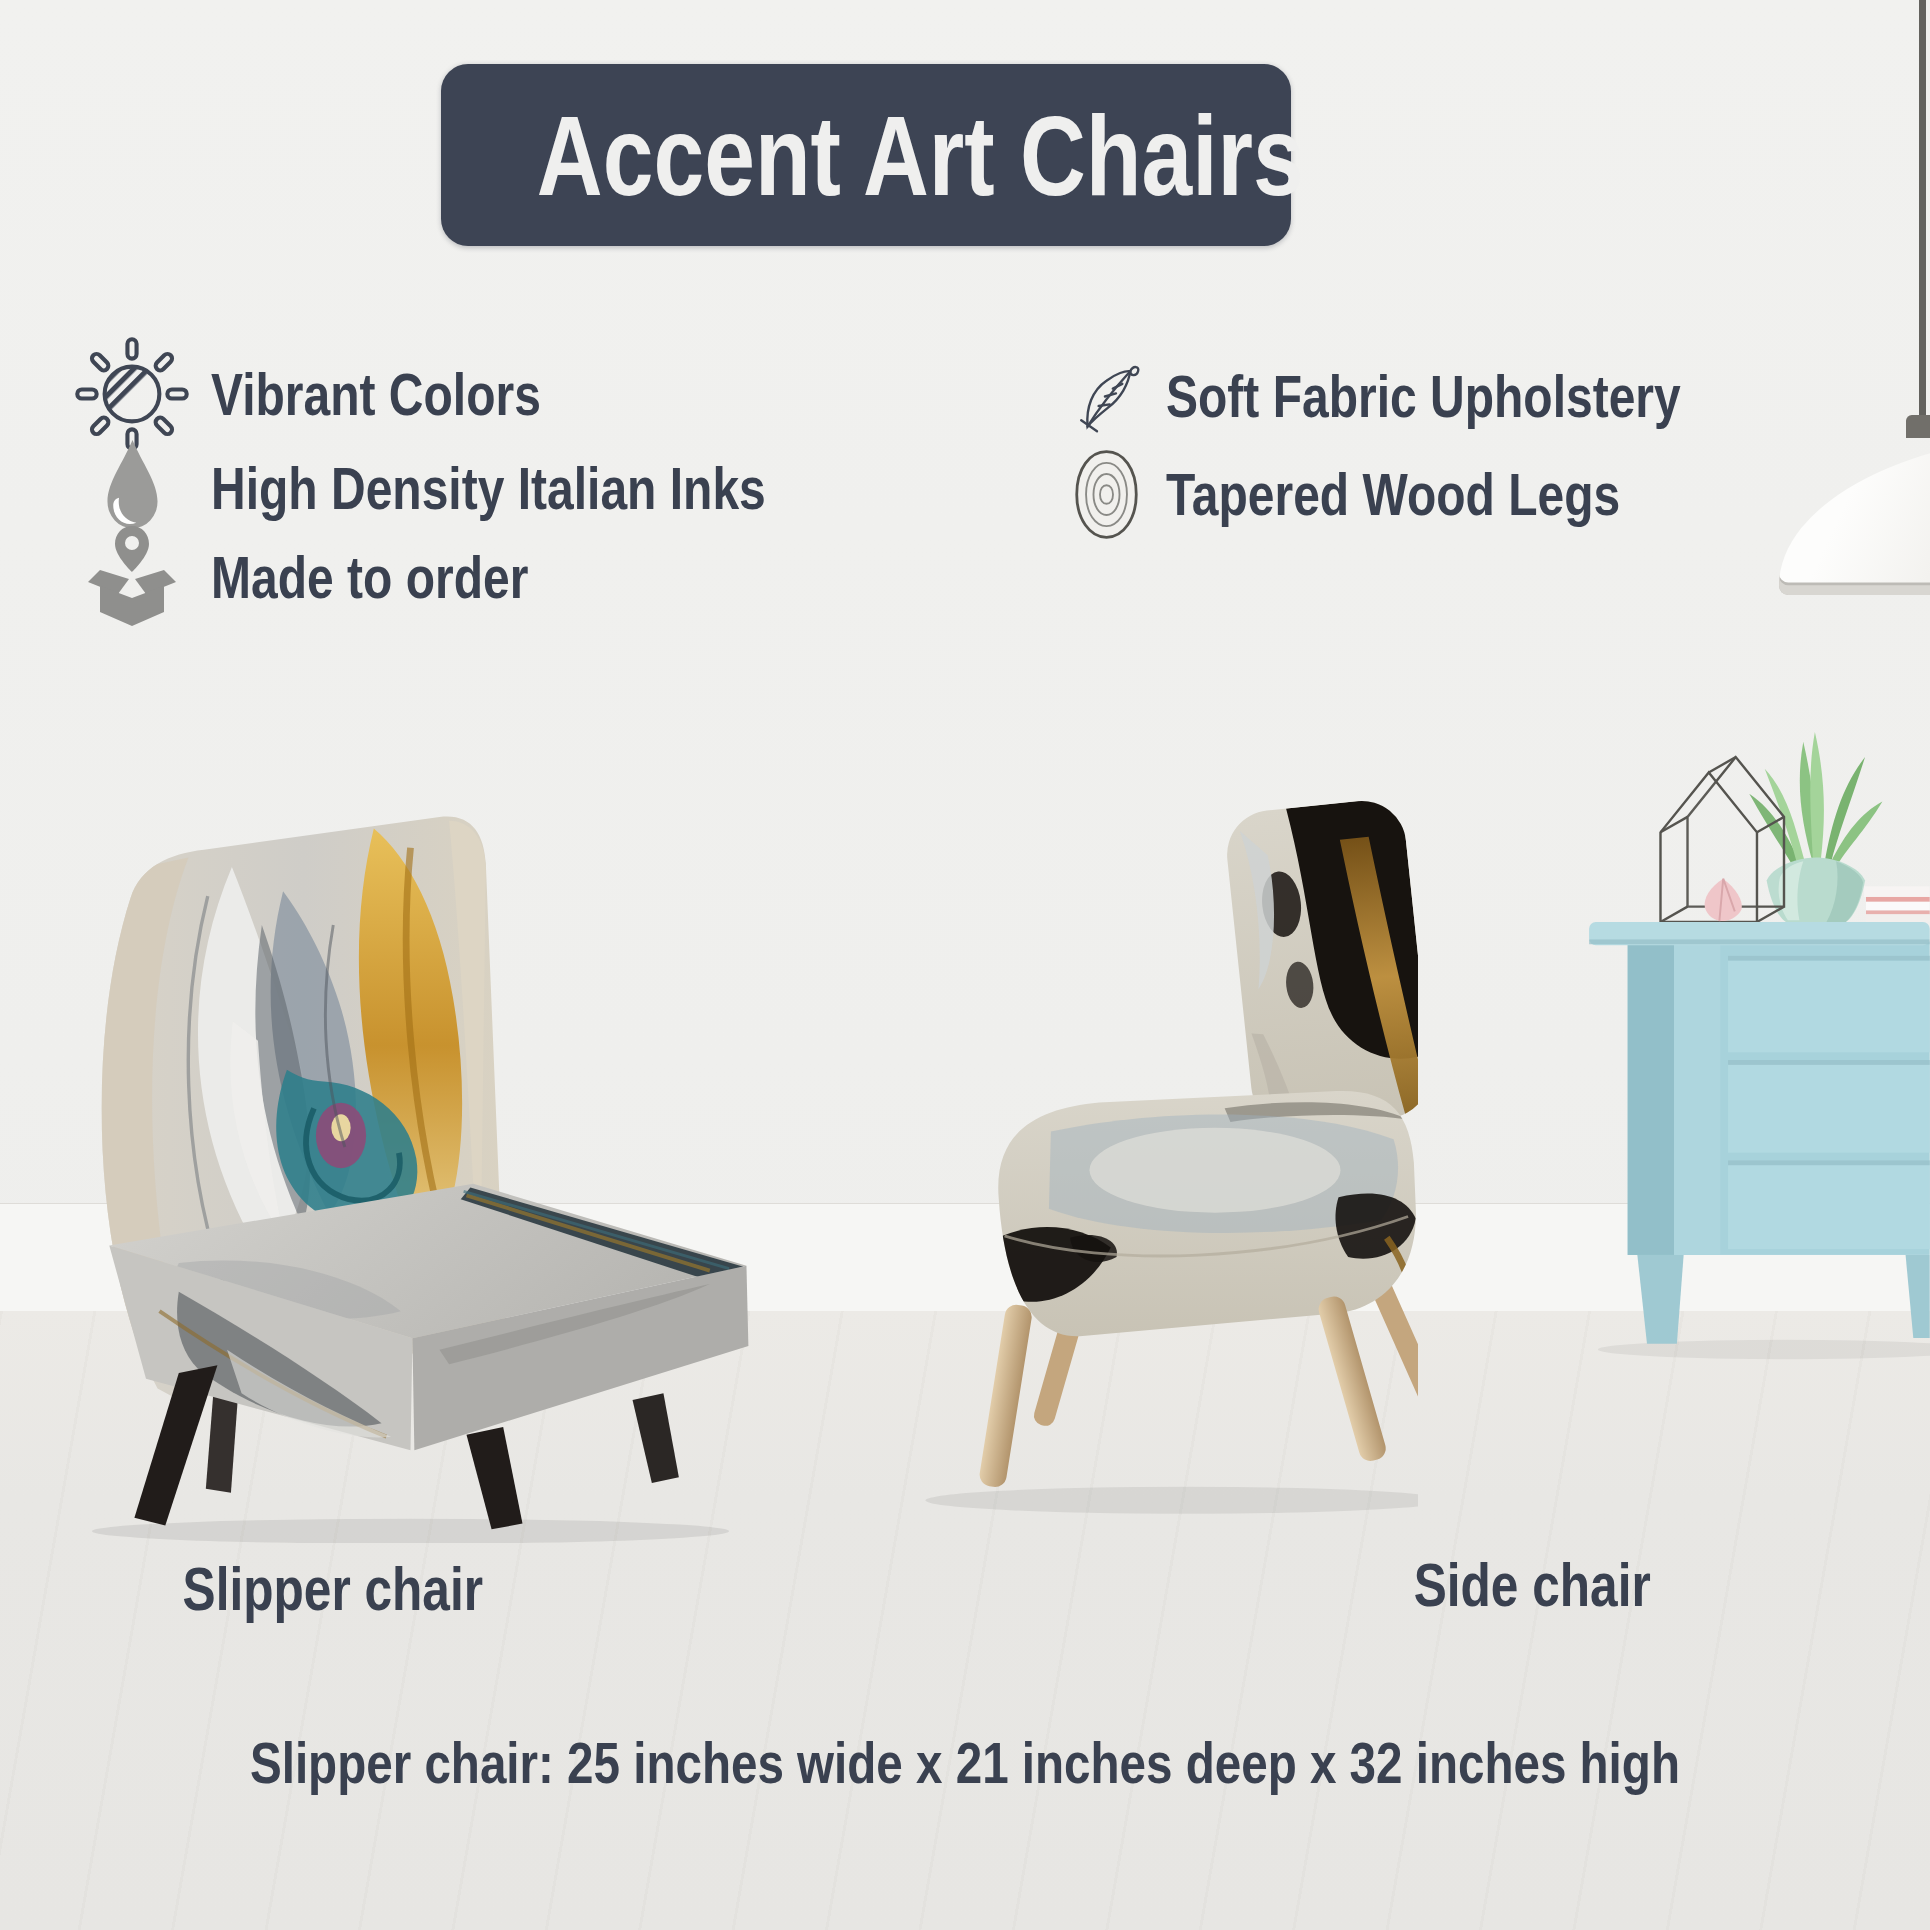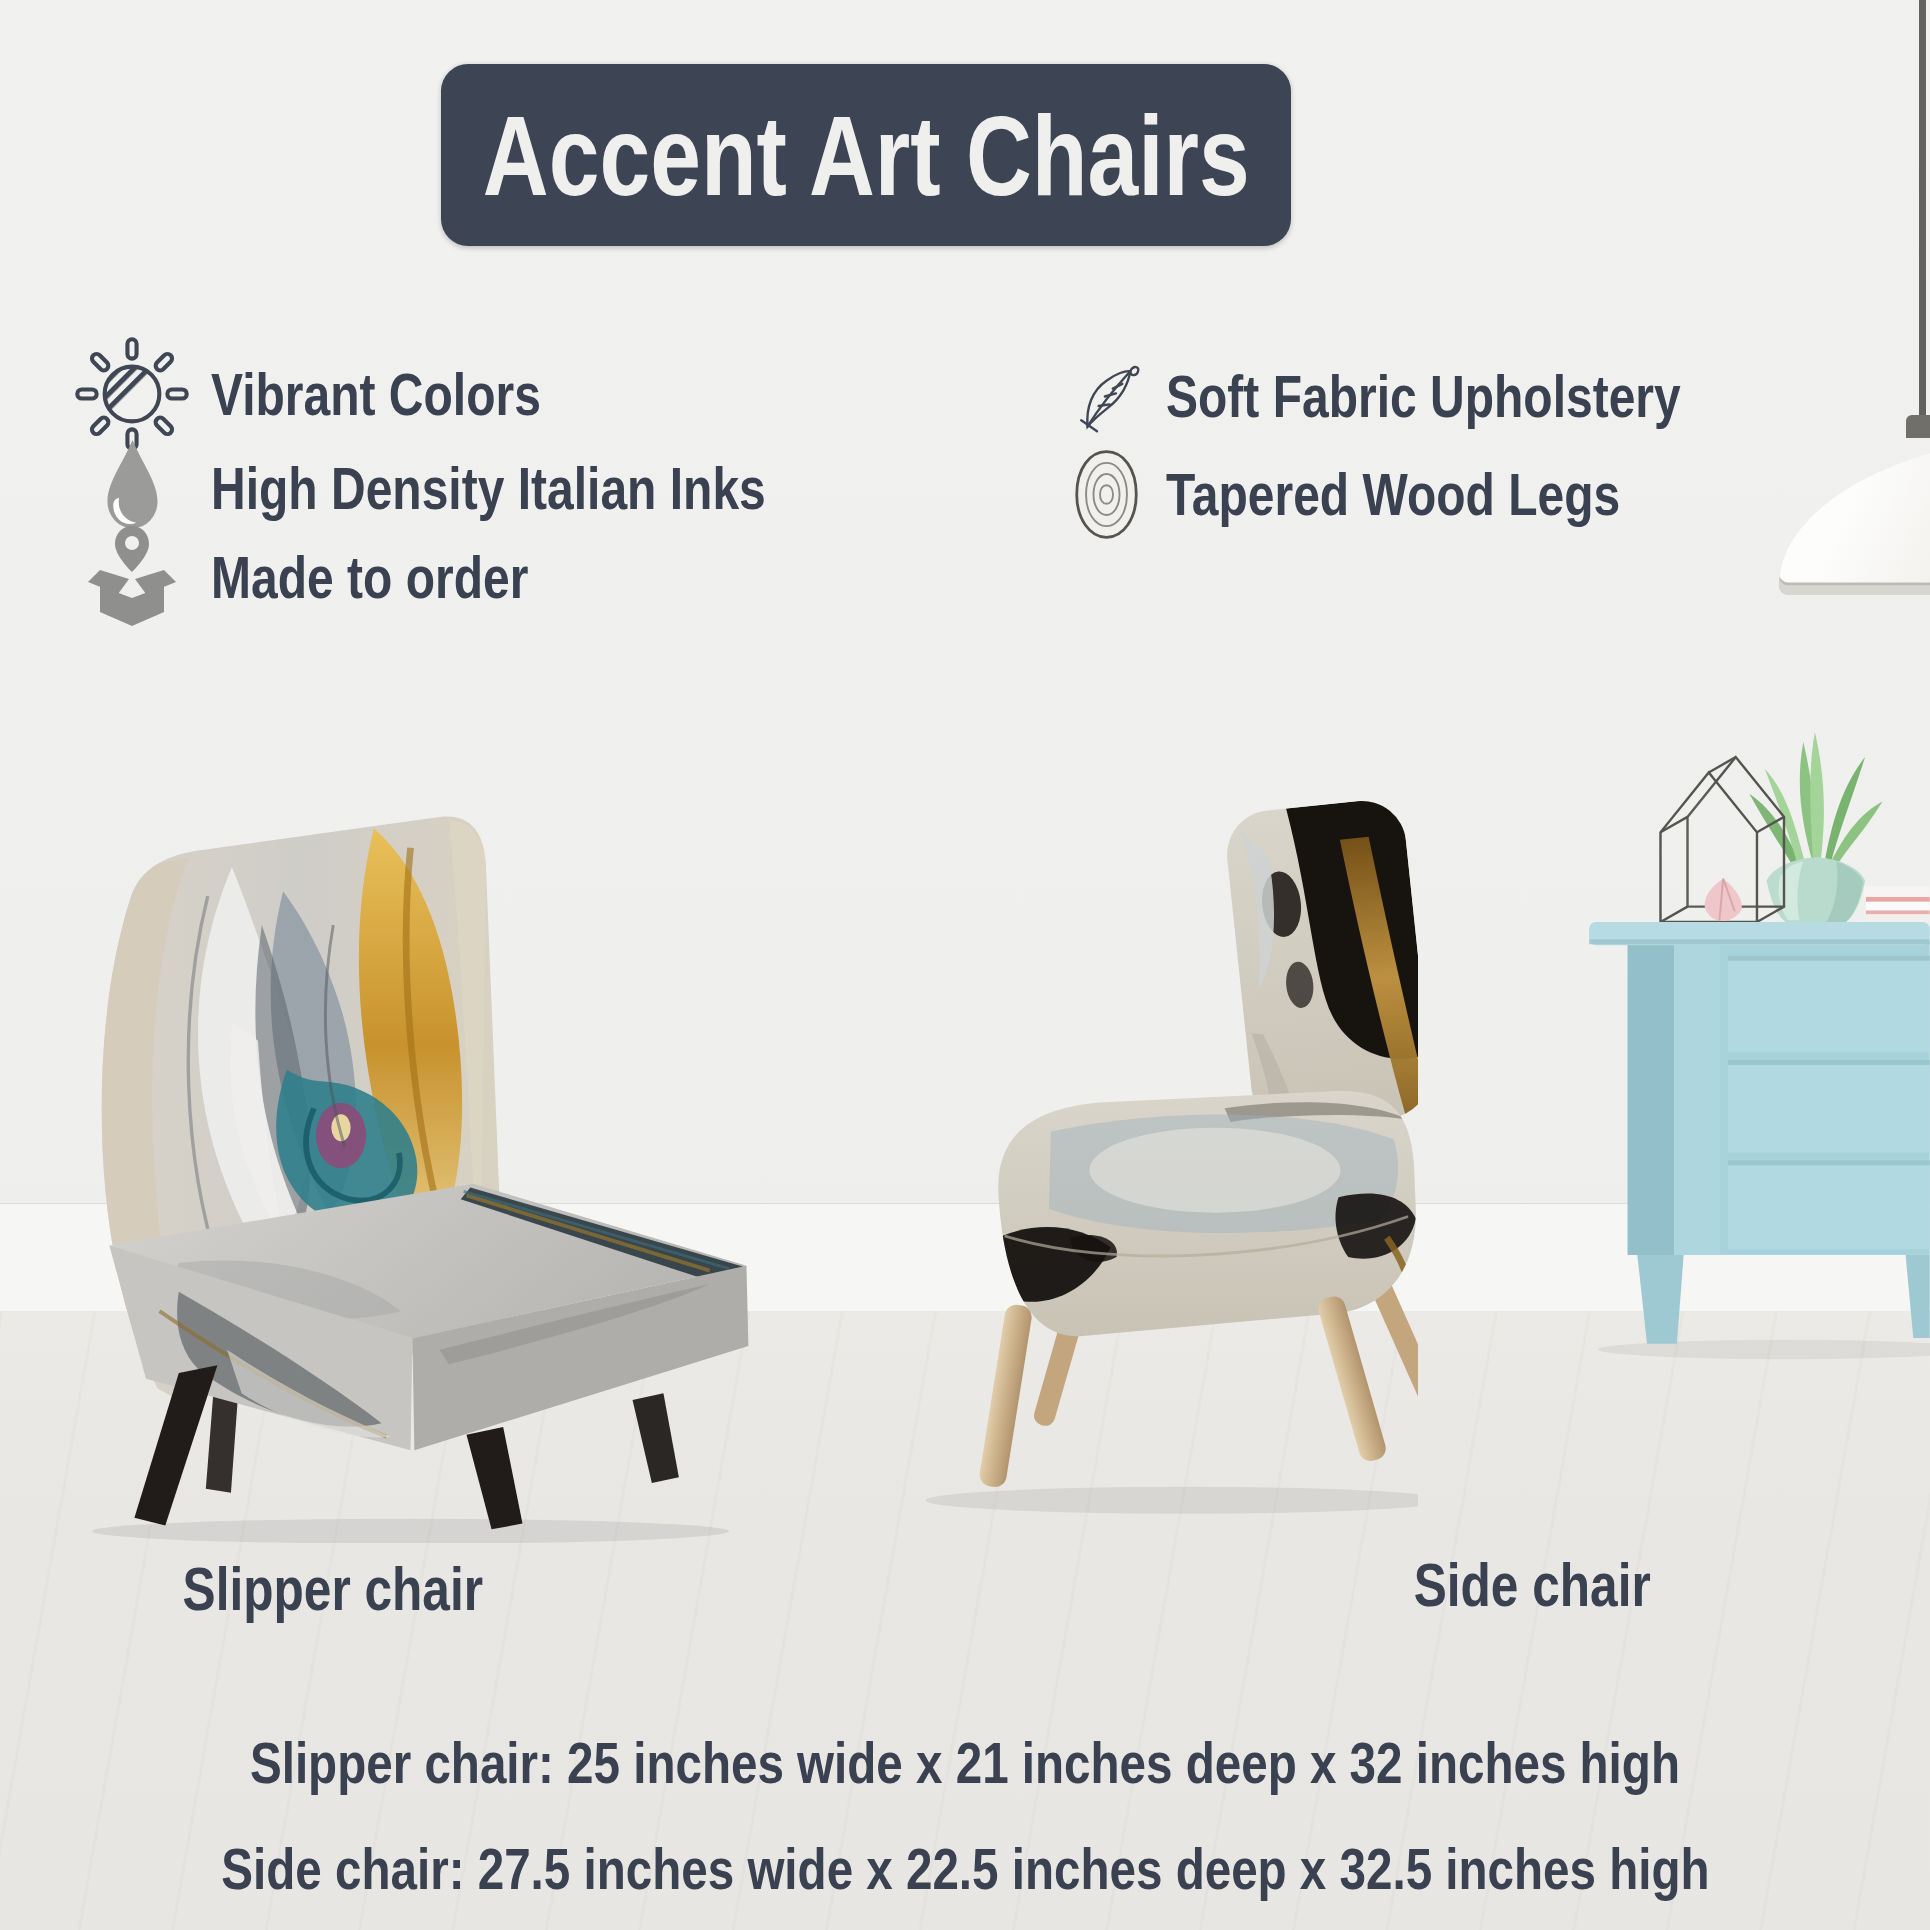--- a/index.html
+++ b/index.html
@@ -15,21 +15,21 @@
          background:repeating-linear-gradient(100deg,rgba(90,80,60,.04) 0 2.9px,rgba(0,0,0,0) 2.9px 92px);
          opacity:.7;}
   .lamp-cord{position:absolute;left:1919px;top:0;width:6.8px;height:436px;background:#63625e;}
   .lamp-stem{position:absolute;left:1906px;top:415px;width:33px;height:23px;background:#716f6a;border-radius:5.8px 5.8px 0 0;}
   .lamp-dome{position:absolute;left:1779px;top:433px;width:319px;height:162px;
              background:linear-gradient(115deg,#fdfdfc 25%,#f3f2ef 55%,#e3e1dc 85%);
              border-radius:100% 0 0 9.7px;
              box-shadow:inset 0 -9.7px 0 #d8d6d1, inset 0 -12.6px 0 #bdbbb6;}
   
   .badge{position:absolute;left:441px;top:64px;width:850px;height:182px;background:#3d4454;
-         border-radius:27px;display:flex;align-items:center;justify-content:center;
+         border-radius:27px;display:flex;align-items:center;
          box-shadow:0 1.9px 5.8px rgba(40,45,60,.25);}
   .badge span{display:inline-block;font-weight:700;font-size:114px;color:#efefee;
               letter-spacing:0;transform:scaleX(.8);white-space:nowrap;}
   
   .feature-row{position:absolute;display:flex;align-items:center;height:116px;}
   .icon-box{display:flex;align-items:center;justify-content:center;}
   .icon-box.l{width:120px;margin-right:19.3px;}
   .icon-box.r{width:89px;margin-right:15.4px;}
   .feature-label{display:inline-block;font-weight:700;font-size:60px;color:#3a4150;
                  transform:scaleX(.8);transform-origin:0 50%;white-space:nowrap;}
@@ -292,17 +292,16 @@
 
   <div class="chair-label" style="left:111px;top:1553px">
     <span>Slipper chair</span>
   </div>
   <div class="chair-label" style="left:1310px;top:1549px">
     <span>Side chair</span>
   </div>
 
   <div class="dims">
     <div class="dim-line"><span>Slipper chair: 25 inches wide x 21 inches deep x 32 inches high</span></div>
-    <div class="dim-line"><span>Side chair: 27.5 inches wide x 22.5 inches deep x 32.5 inches high</span></div>
   </div>
 
 </div>
 
 
 </body></html>

